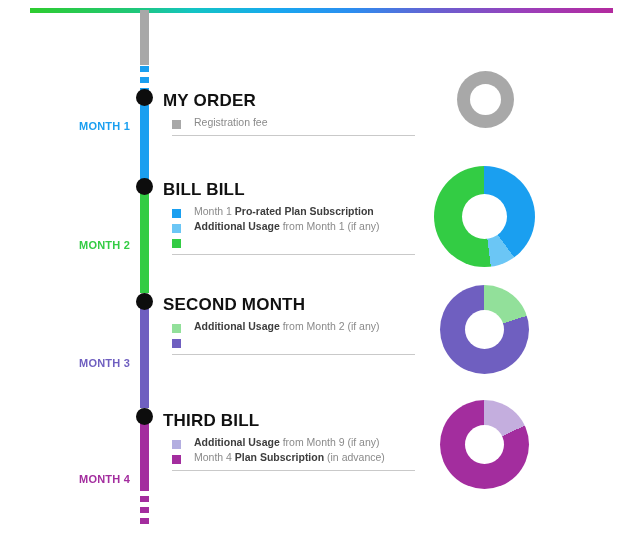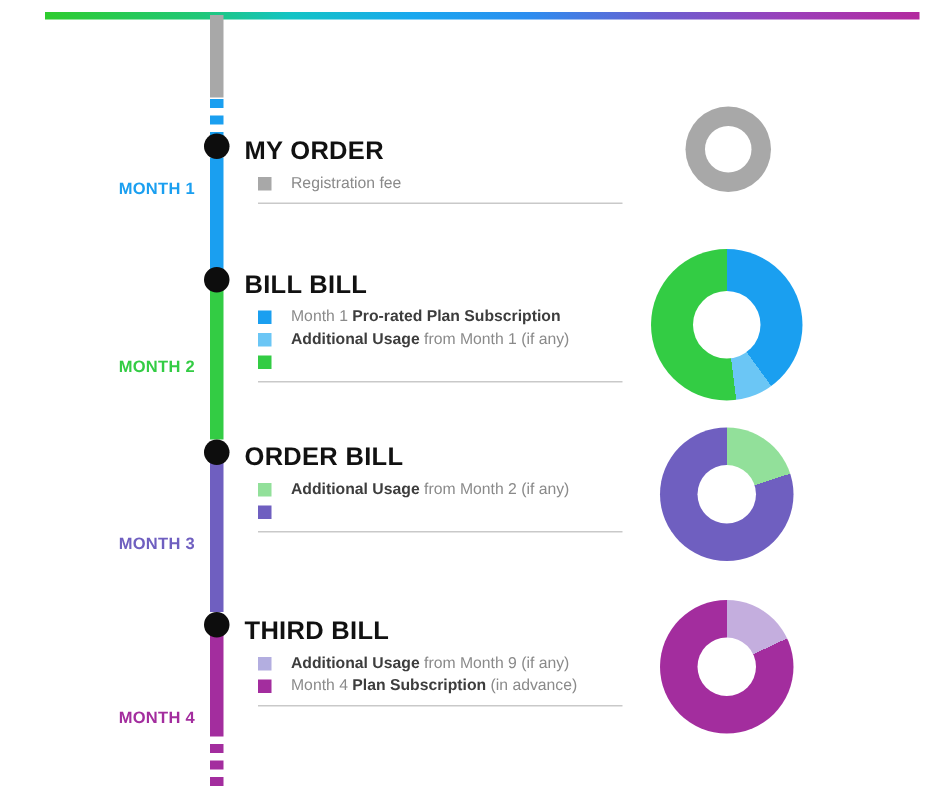--- a/index.html
+++ b/index.html
@@ -84,21 +84,21 @@
   }
   .bill-title {
     font-size: 17px;
     font-weight: bold;
     color: #111111;
     letter-spacing: 0.2px;
     margin: 0 0 4px 0;
   }
   .legend-row {
     display: flex;
-    align-items: center;
+    align-items: flex-end;
     margin: 0 0 1px 0;
     height: 14px;
   }
   .legend-swatch {
     width: 9px;
     height: 9px;
     flex: 0 0 9px;
     margin-left: 9px;
     margin-right: 13px;
   }
@@ -189,21 +189,21 @@
       <span class="legend-swatch" style="background:#6bc6f5;"></span>
       <span class="legend-text"><span></span><b>Additional Usage</b><span> from Month 1 (if any)</span></span>
     </div>
     <div class="legend-row">
       <span class="legend-swatch" style="background:#33cc44;"></span>
     </div>
     <div class="bill-rule"></div>
   </div>
 
   <div class="bill" style="top:295px;">
-    <div class="bill-title">ORDER BILL</div>
+    <div class="bill-title">SECOND MONTH</div>
     <div class="legend-row">
       <span class="legend-swatch" style="background:#92e09a;"></span>
       <span class="legend-text"><span></span><b>Additional Usage</b><span> from Month 2 (if any)</span></span>
     </div>
     <div class="legend-row">
       <span class="legend-swatch" style="background:#6f5fc0;"></span>
     </div>
     <div class="bill-rule"></div>
   </div>
 

